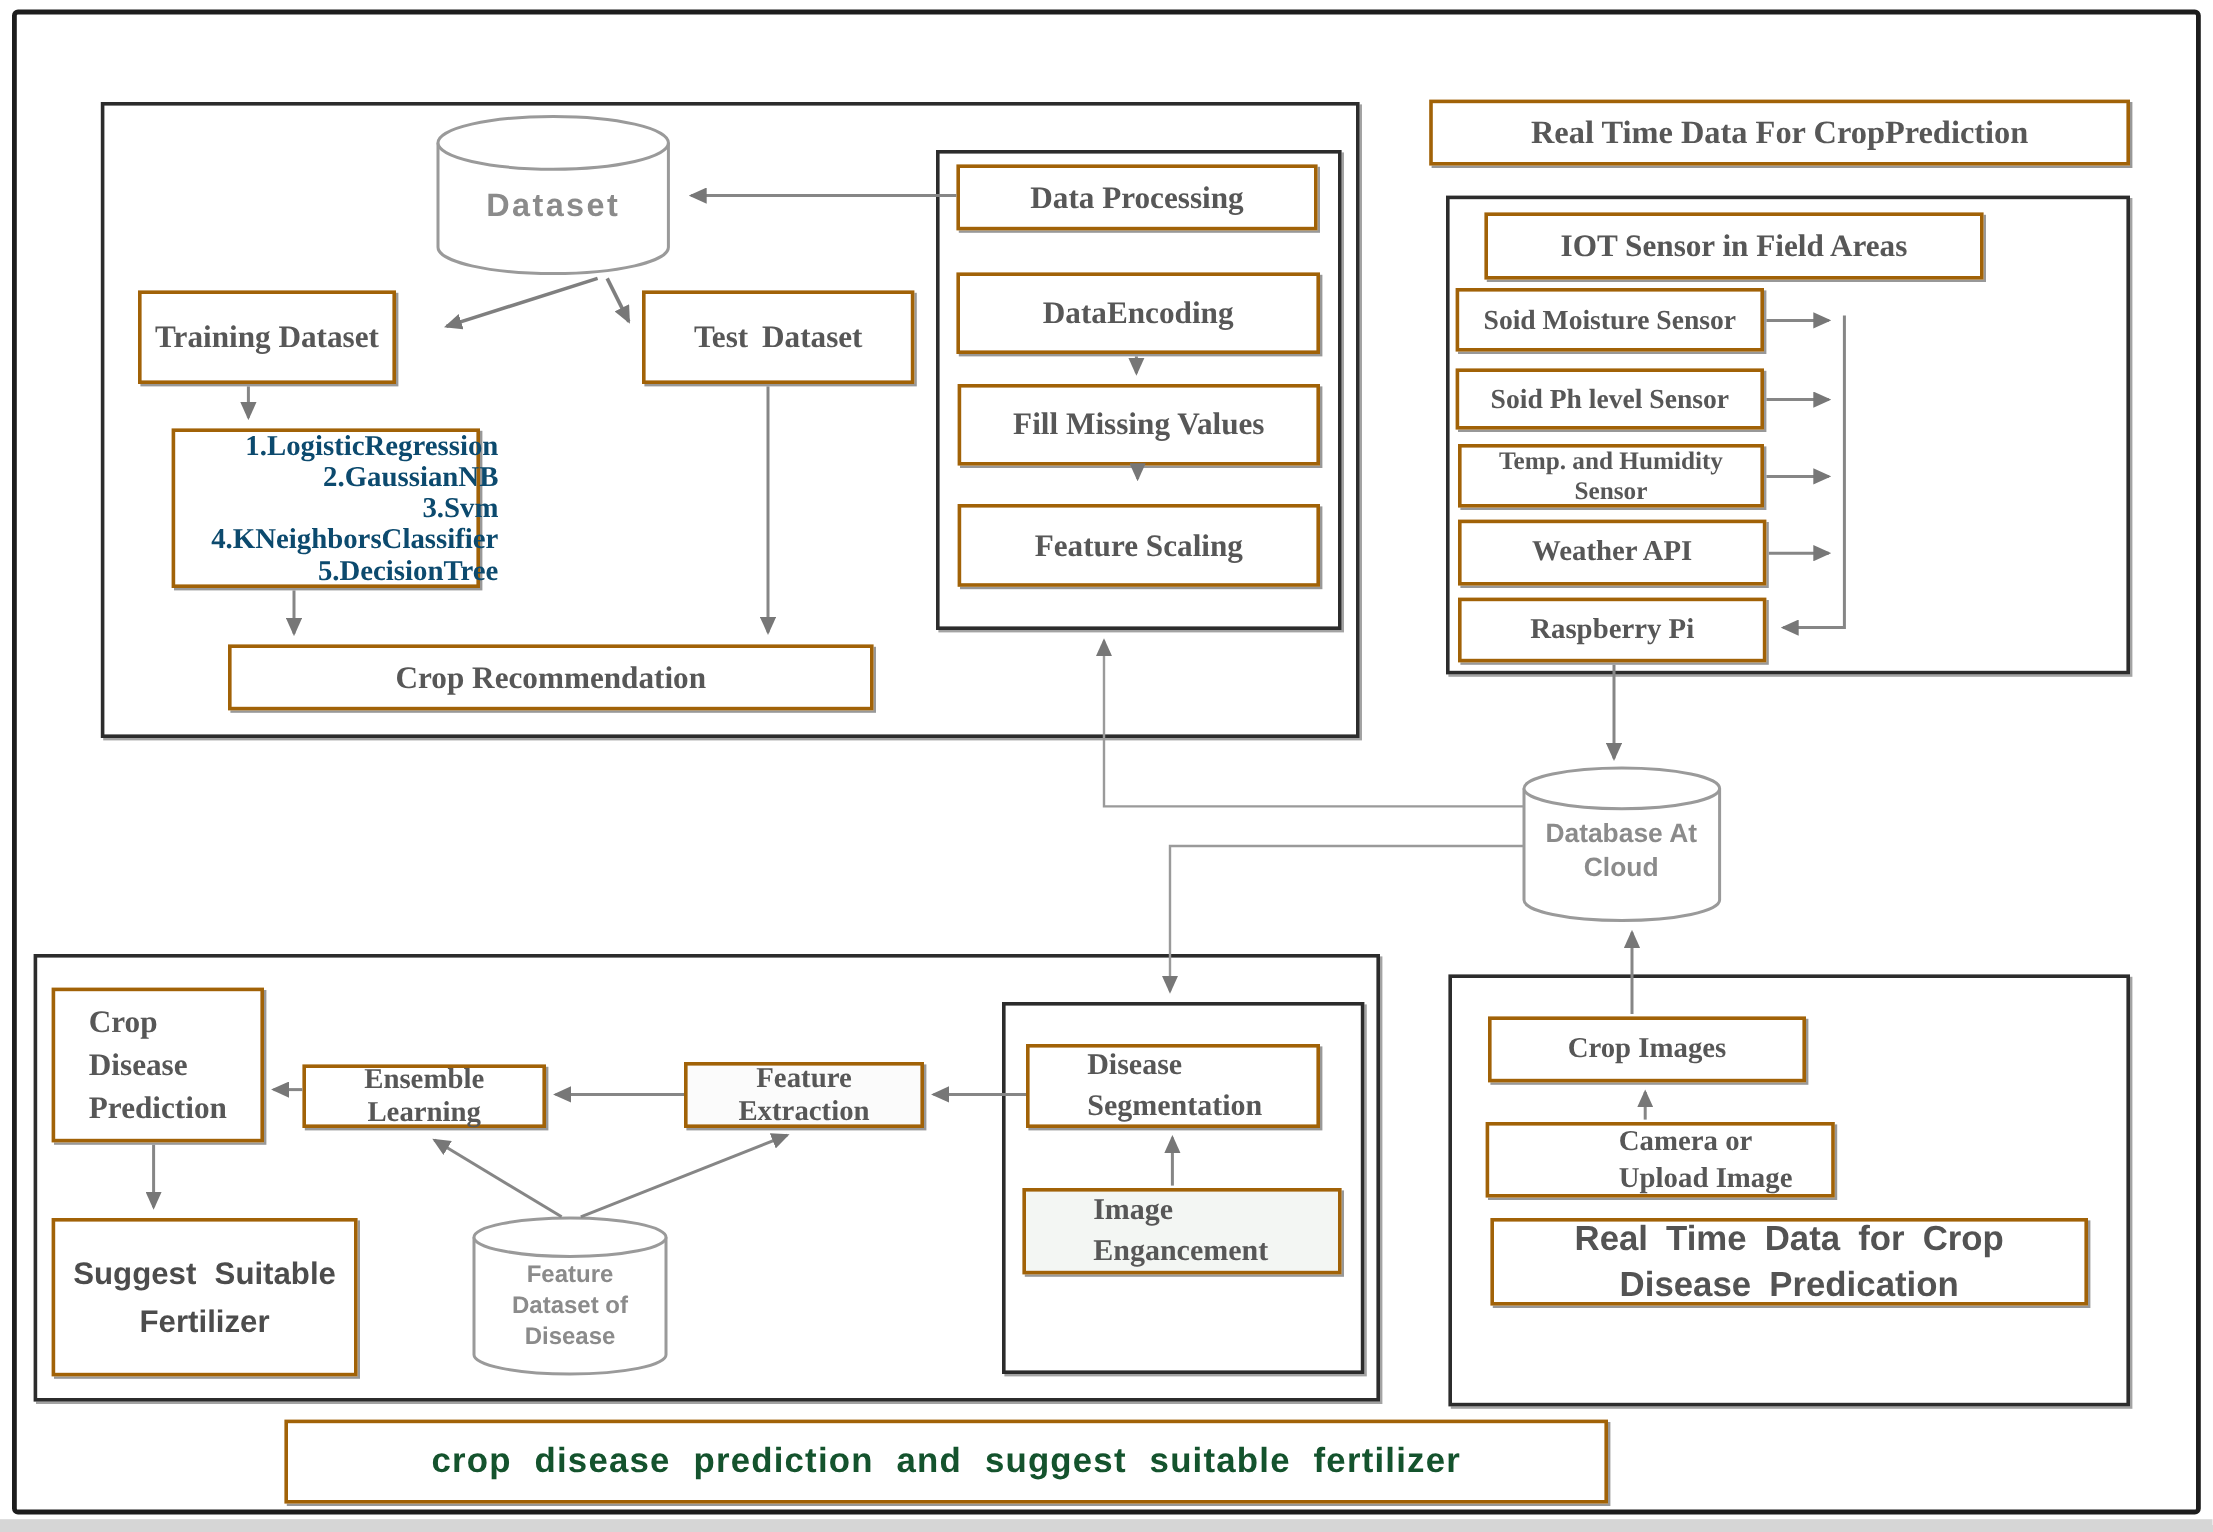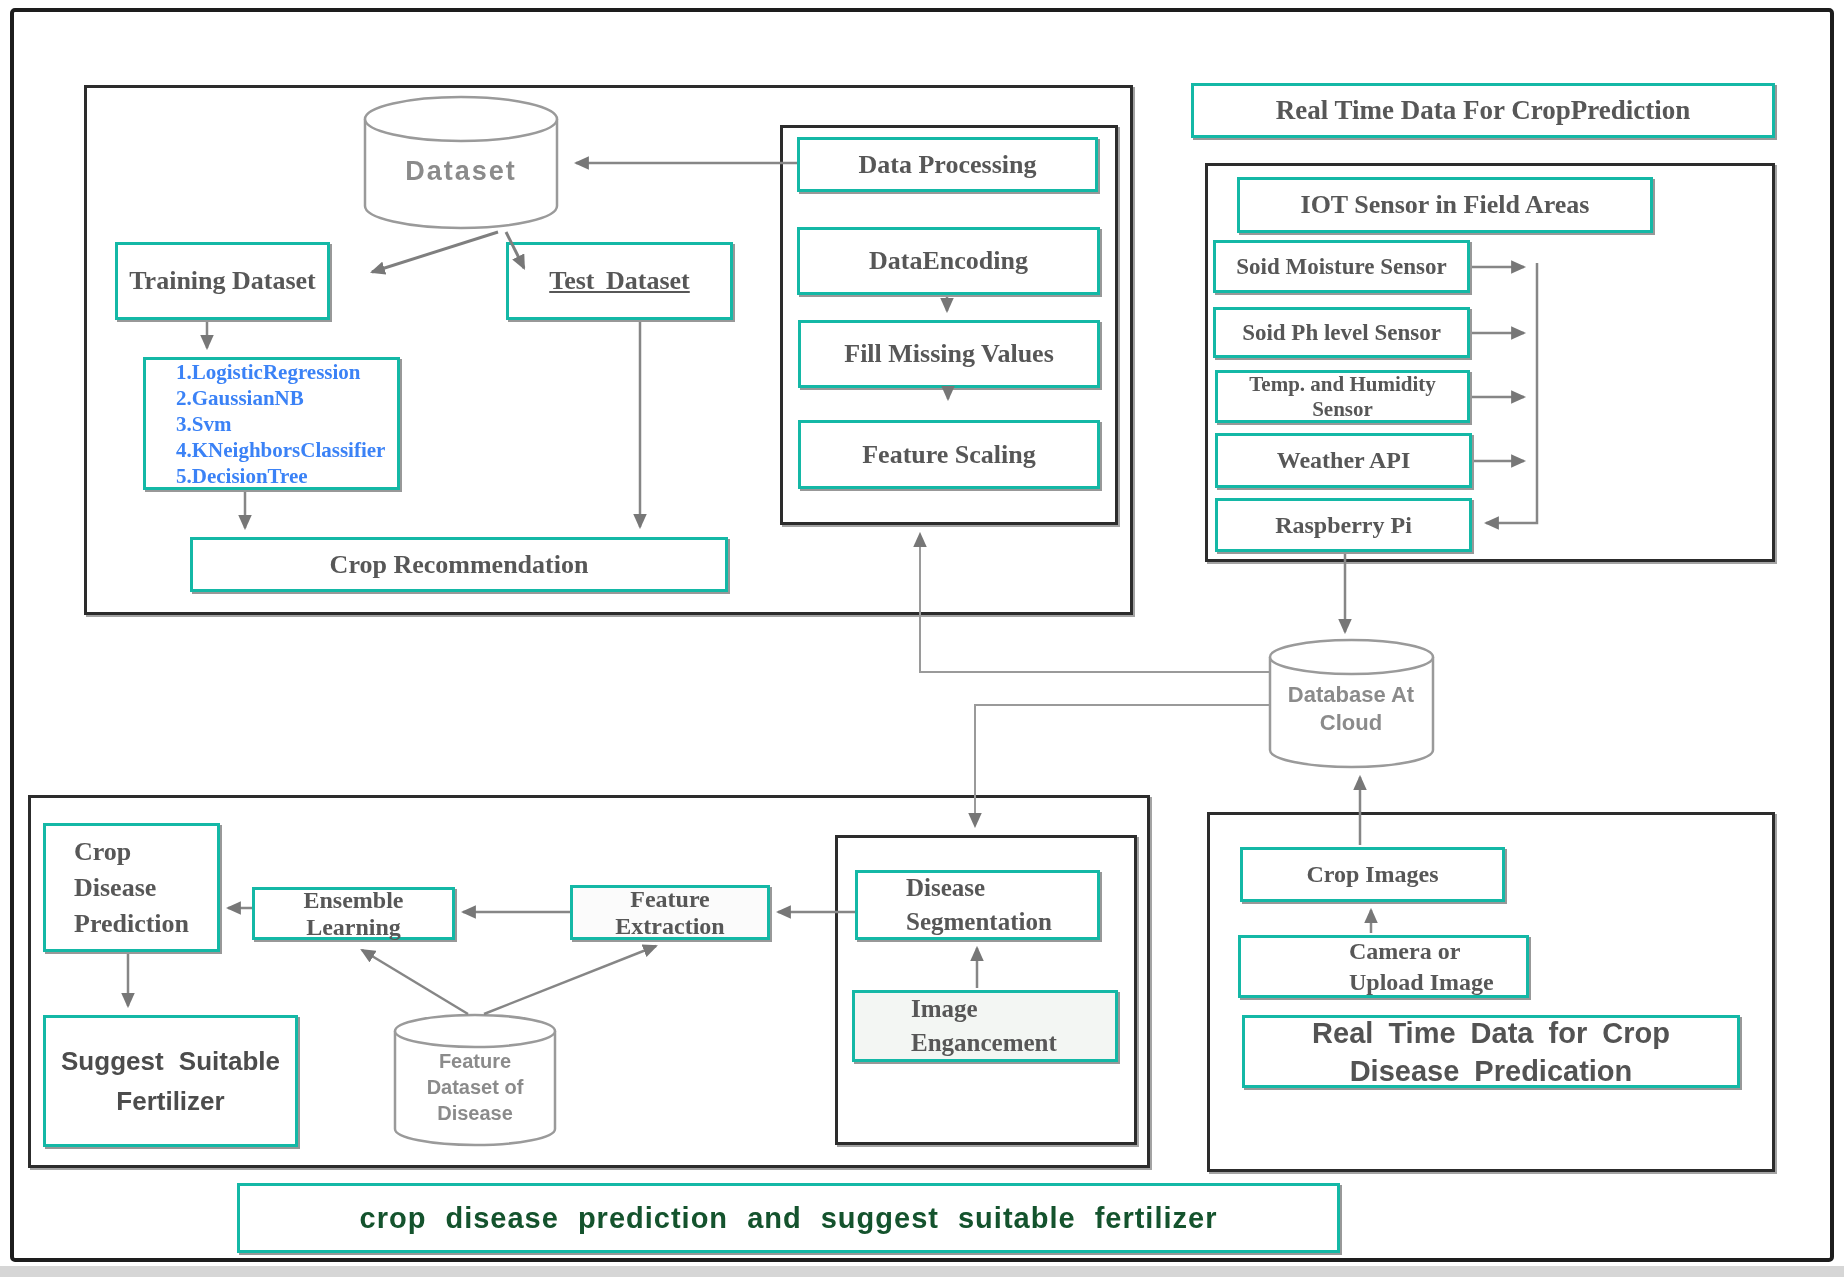--- a/index.html
+++ b/index.html
@@ -4,52 +4,52 @@
 <style>
   html,body{margin:0;padding:0;background:#ffffff;}
   .page{position:relative;width:1844px;height:1277px;background:#ffffff;overflow:hidden;
         font-family:"Liberation Serif",serif;}
   .frame{position:absolute;left:10px;top:8px;width:1824px;height:1254px;
          border:4px solid #1d1d1d;border-radius:5px;background:#ffffff;box-sizing:border-box;}
   .edge-strip{position:absolute;left:0;top:1266px;width:1844px;height:11px;background:#d6d6d6;}
 
   .grp{position:absolute;background:#ffffff;border:3px solid #2c2c2c;box-sizing:border-box;
        box-shadow:2px 2px 0 rgba(50,50,50,.45);}
-  .box{position:absolute;background:#ffffff;border:3px solid #14b8a6;box-sizing:border-box;
+  .box{position:absolute;background:#ffffff;border:3px solid #a16207;box-sizing:border-box;
        box-shadow:2px 2px 0 rgba(50,50,50,.5);
        display:flex;align-items:center;justify-content:center;text-align:center;
        font-family:"Liberation Serif",serif;font-weight:bold;color:#575757;}
   .box .lines span{display:block;}
   .leftal{justify-content:flex-start;text-align:left;}
   .sans{font-family:"Liberation Sans",sans-serif;}
   .caption-text{letter-spacing:1px;word-spacing:10px;color:#14532d;}
   .overlay{position:absolute;left:0;top:0;pointer-events:none;}
   .cyl-label{font-family:"Liberation Sans",sans-serif;font-weight:bold;fill:#8b8b8b;text-anchor:middle;}
   .flow{stroke:#868686;stroke-width:2.5;fill:none;}
   .flow-thick{stroke:#7f7f7f;stroke-width:3;fill:none;}
   .flow-light{stroke:#9a9a9a;stroke-width:2;fill:none;}
-  .cls-list span{display:block;font-size:21px;line-height:26px;color:#3b82f6;}
+  .cls-list span{display:block;font-size:24px;line-height:26px;color:#0c4a6e;text-align:right;}
 </style>
 </head>
 <body>
 
 <div class="page">
   <div class="frame"></div>
 
   <div class="grp" style="left:84px;top:85px;width:1049px;height:530px;"></div>
   <div class="grp" style="left:780px;top:125px;width:338px;height:400px;"></div>
   <div class="grp" style="left:1205px;top:163px;width:570px;height:399px;"></div>
   <div class="grp" style="left:28px;top:795px;width:1122px;height:373px;"></div>
   <div class="grp" style="left:835px;top:835px;width:302px;height:310px;"></div>
   <div class="grp" style="left:1207px;top:812px;width:568px;height:360px;"></div>
 
   <div class="box" style="left:115px;top:242px;width:215px;height:78px;font-size:26px;">
     <span>Training Dataset</span>
   </div>
-  <div class="box" style="left:506px;top:242px;width:227px;height:78px;font-size:26px;word-spacing:5px;text-decoration:underline;">
+  <div class="box" style="left:535px;top:242px;width:227px;height:78px;font-size:26px;word-spacing:5px;">
     <span>Test Dataset</span>
   </div>
   <div class="box leftal" style="left:143px;top:357px;width:257px;height:133px;padding-left:30px;">
     <div class="cls-list">
       <span>1.LogisticRegression</span>
       <span>2.GaussianNB</span>
       <span>3.Svm</span>
       <span>4.KNeighborsClassifier</span>
       <span>5.DecisionTree</span>
     </div>

